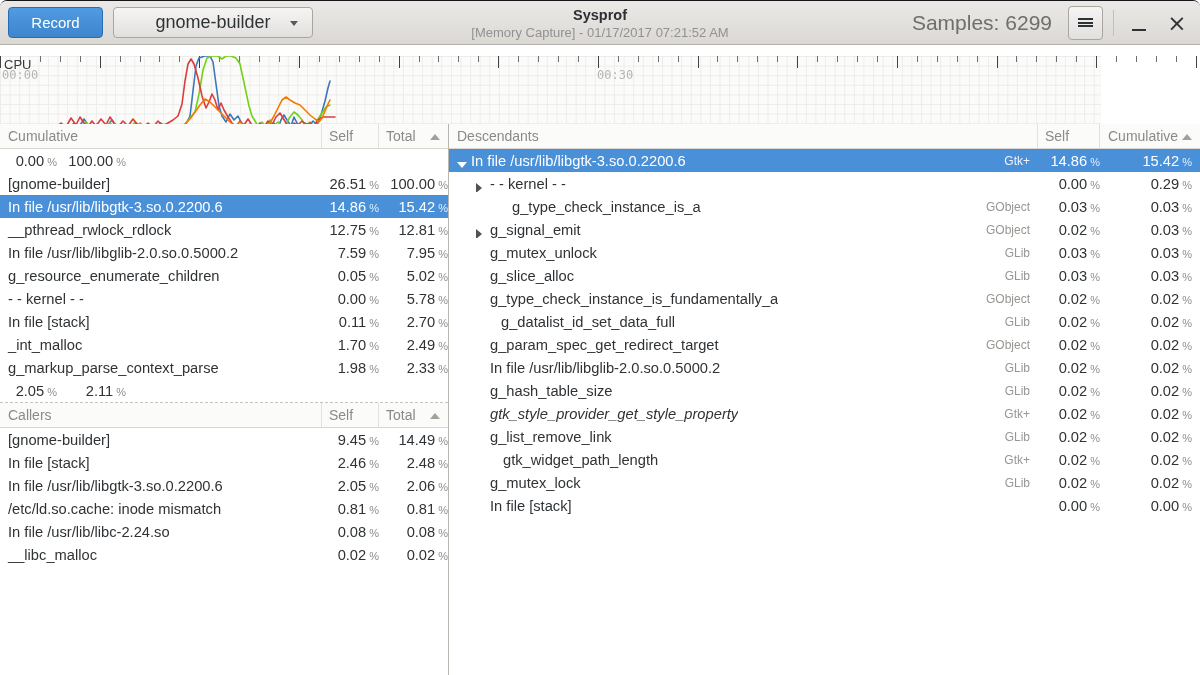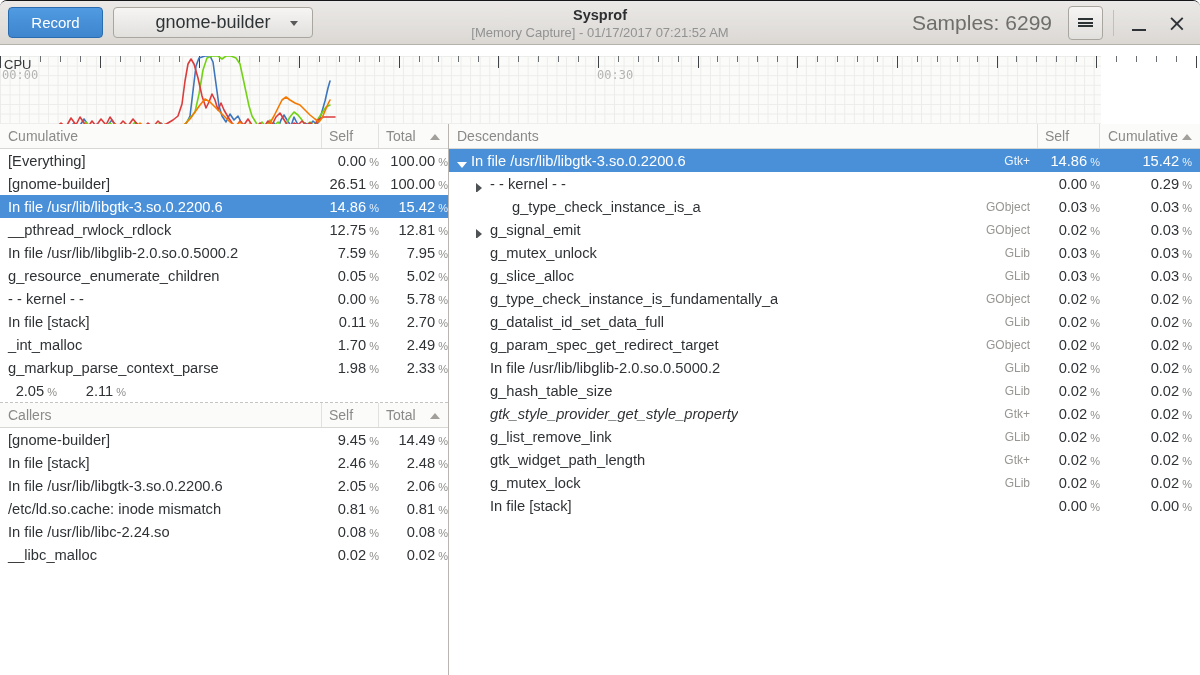--- a/index.html
+++ b/index.html
@@ -198,21 +198,20 @@
       <div class="thead">
         <div class="hc hc-name">Cumulative</div>
         <div class="hc hc-self">Self</div>
         <div class="hc hc-total">
           <span>Total</span>
           <span class="sort-arrow"></span>
         </div>
       </div>
       <div class="func-rows" id="functions-rows">
           <div class="trow">
-            <span class="fname">[Everything]</span>
             <span class="pct w-self">
               <b>0.00</b>
               <i>%</i>
             </span>
             <span class="pct w-total">
               <b>100.00</b>
               <i>%</i>
             </span>
           </div>
           <div class="trow">
@@ -510,21 +509,21 @@
               <b>0.02</b>
               <i>%</i>
             </span>
             <span class="pct w-cum">
               <b>0.02</b>
               <i>%</i>
             </span>
           </div>
           <div class="trow">
             <span class="namecell">
-              <span class="dname" style="margin-left: 41px;">g_datalist_id_set_data_full</span>
+              <span class="dname" style="margin-left: 52px;">g_datalist_id_set_data_full</span>
               <span class="tag">GLib</span>
             </span>
             <span class="pct w-self-r">
               <b>0.02</b>
               <i>%</i>
             </span>
             <span class="pct w-cum">
               <b>0.02</b>
               <i>%</i>
             </span>
@@ -594,21 +593,21 @@
               <b>0.02</b>
               <i>%</i>
             </span>
             <span class="pct w-cum">
               <b>0.02</b>
               <i>%</i>
             </span>
           </div>
           <div class="trow">
             <span class="namecell">
-              <span class="dname" style="margin-left: 41px;">gtk_widget_path_length</span>
+              <span class="dname" style="margin-left: 54px;">gtk_widget_path_length</span>
               <span class="tag">Gtk+</span>
             </span>
             <span class="pct w-self-r">
               <b>0.02</b>
               <i>%</i>
             </span>
             <span class="pct w-cum">
               <b>0.02</b>
               <i>%</i>
             </span>

